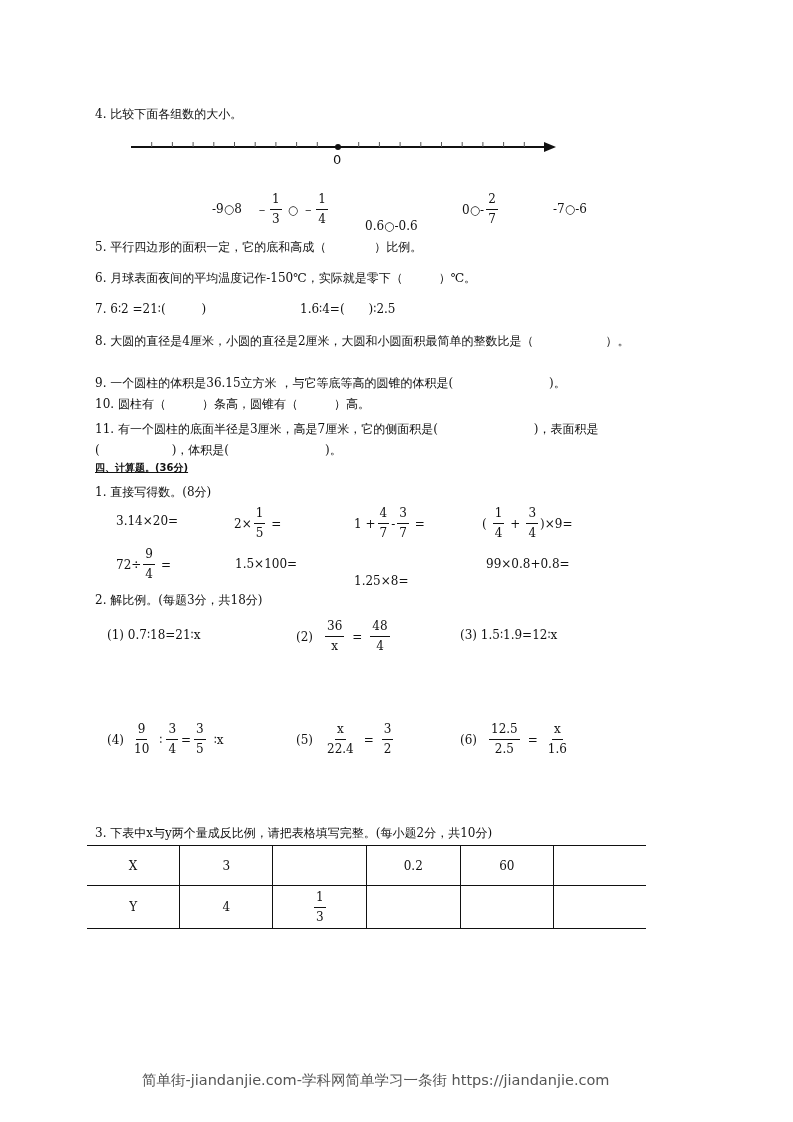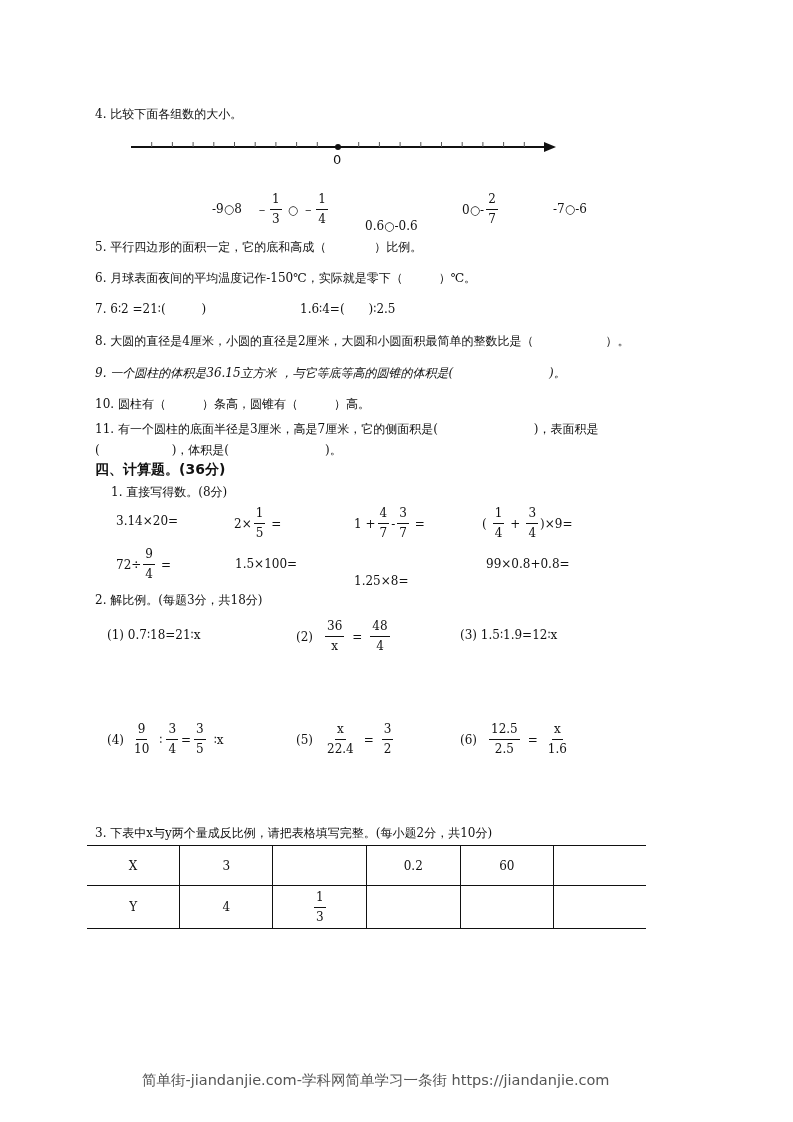--- a/index.html
+++ b/index.html
@@ -10,21 +10,21 @@
   }
   .abs { position: absolute; white-space: nowrap; }
   .txt { font-size: 12px; line-height: 14px; }
   .frac {
     display: inline-flex; flex-direction: column; align-items: center;
     vertical-align: middle; font-size: 12px; line-height: 15px; margin: 0 2px;
   }
   .frac .num { padding: 0 2px 2px 2px; border-bottom: 1px solid #111; }
   .frac .den { padding: 2px 2px 0 2px; }
   .row { display: flex; align-items: center; }
-  .heading { font-family: "DejaVu Sans", "Liberation Sans", sans-serif; font-weight: bold; font-size: 14px; }
+  .heading { font-family: "DejaVu Sans", "Liberation Sans", sans-serif; font-weight: bold; font-size: 10px; text-decoration: underline; }
   .footer { font-family: "DejaVu Sans", "Liberation Sans", sans-serif; font-size: 14.5px; color: #555; }
   table.rt {
     position: absolute; left: 87px; top: 845px; width: 559px;
     border-collapse: collapse; font-size: 12px;
   }
   table.rt td {
     border-top: 1.5px solid #111; border-bottom: 1.5px solid #111;
     border-left: 1.2px solid #111; text-align: center; width: 93px;
   }
   table.rt td:first-child { border-left: none; }
@@ -85,27 +85,27 @@
       <span class="den">7</span>
     </span>
 </div>
 <div class="abs txt" style="left:553px; top:202px;">-7○-6</div>
 
 <div class="abs txt" style="left:95px; top:240px;">5. 平行四边形的面积一定，它的底和高成（　　　　）比例。</div>
 <div class="abs txt" style="left:95px; top:271px;">6. 月球表面夜间的平均温度记作-150℃，实际就是零下（　　　）℃。</div>
 <div class="abs txt" style="left:95px; top:302px;">7. 6∶2 =21∶(　　　)</div>
 <div class="abs txt" style="left:300px; top:302px;">1.6∶4=(　　)∶2.5</div>
 <div class="abs txt" style="left:95px; top:334px;">8. 大圆的直径是4厘米，小圆的直径是2厘米，大圆和小圆面积最简单的整数比是（　　　　　　）。</div>
-<div class="abs txt" style="left:95px; top:366px;font-style:italic;">9. 一个圆柱的体积是36.15立方米 ，与它等底等高的圆锥的体积是(　　　　　　　　)。</div>
+<div class="abs txt" style="left:95px; top:376px;">9. 一个圆柱的体积是36.15立方米 ，与它等底等高的圆锥的体积是(　　　　　　　　)。</div>
 <div class="abs txt" style="left:95px; top:397px;text-align:center;">10. 圆柱有（　　　）条高，圆锥有（　　　）高。</div>
 <div class="abs txt" style="left:95px; top:422px;">11. 有一个圆柱的底面半径是3厘米，高是7厘米，它的侧面积是(　　　　　　　　)，表面积是</div>
 <div class="abs txt" style="left:95px; top:443px;">(　　　　　　)，体积是(　　　　　　　　)。</div>
 
 <div class="abs heading" style="left:95px; top:461px;">四、计算题。(36分)</div>
-<div class="abs txt" style="left:95px; top:485px;margin-left:16px;">1. 直接写得数。(8分)</div>
+<div class="abs txt" style="left:95px; top:485px;">1. 直接写得数。(8分)</div>
 
 <div class="abs txt" style="left:116px; top:514px;">3.14×20=</div>
 <div class="abs row txt" style="left:234px; top:506px;">
   <span>2×</span>
   <span class="frac">
       <span class="num">1</span>
       <span class="den">5</span>
     </span>
   <span style="margin-left:4px;">=</span>
 </div>

